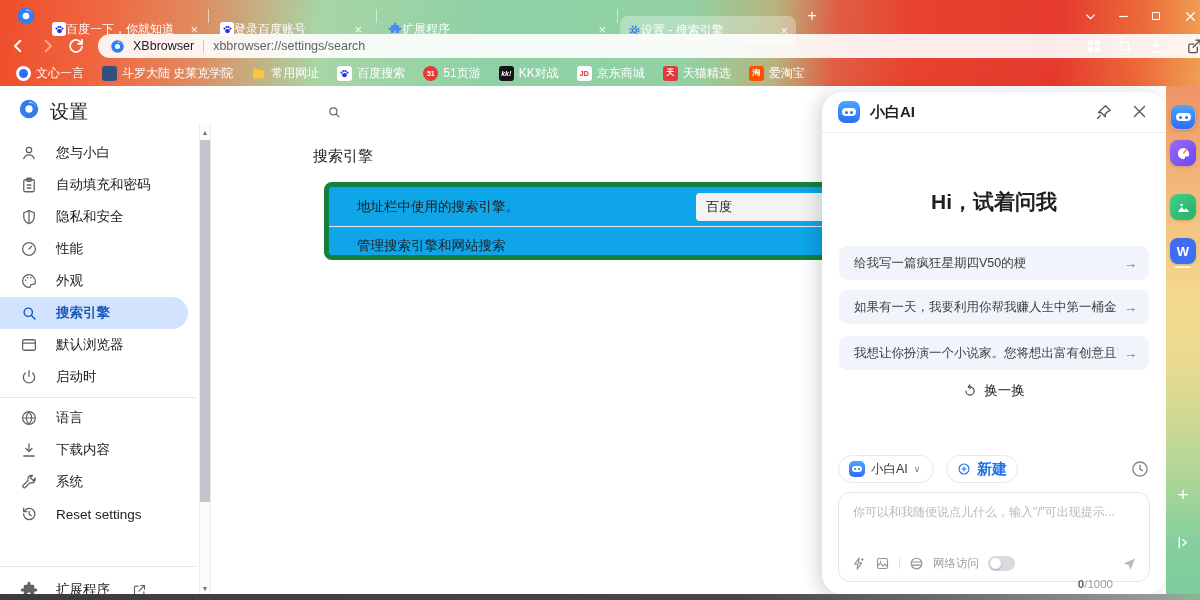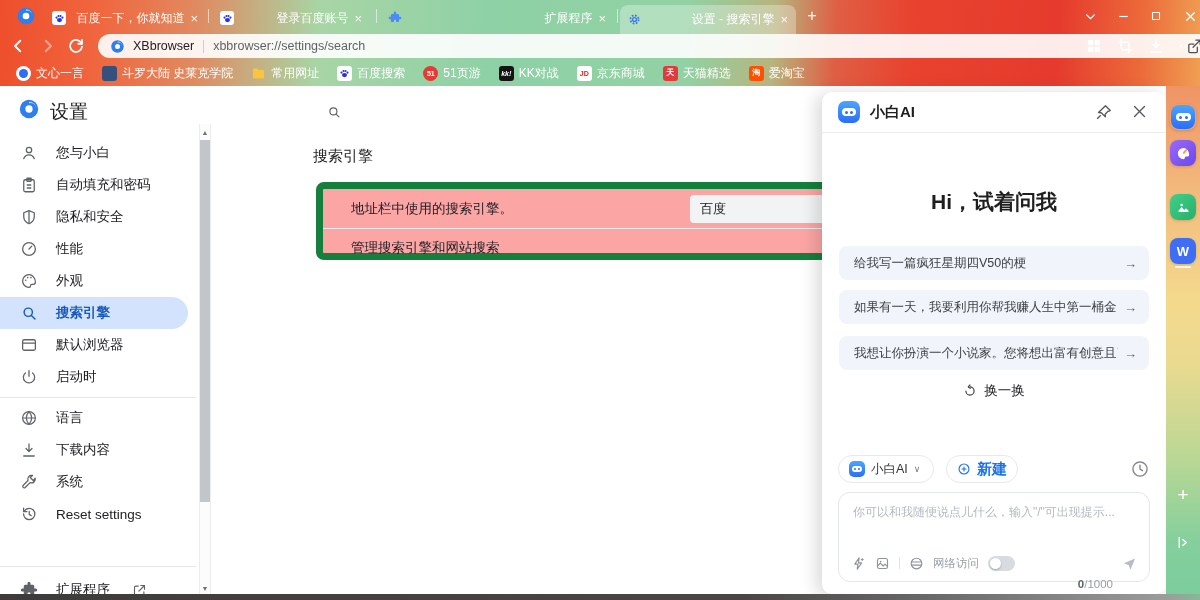--- a/index.html
+++ b/index.html
@@ -6,21 +6,21 @@
   #stage{position:relative;width:1200px;height:600px;overflow:hidden;
     font-family:"Liberation Sans","DejaVu Sans",sans-serif;-webkit-font-smoothing:antialiased;}
   #stage *{box-sizing:border-box;}
   
   .chrome-bg{position:absolute;inset:0;
     background:linear-gradient(93deg,#ee4e2c 0%,#f0663e 8%,#e08a60 16%,#a8d5a5 26%,
       #8ed1a6 40%,#92d1a3 56%,#b7b47e 63%,#df5f44 68%,#e8432f 74%,#e53a2d 86%,#ec6b3a 93%,#f1b75e 100%);}
   
   .tabbar{position:absolute;left:0;top:0;width:1200px;height:32px;}
   .app-logo{position:absolute;left:16px;top:6px;width:20px;height:20px;}
-  .tab{position:absolute;top:5px;height:26px;display:flex;align-items:center;gap:6px;padding:0 8px;color:#fff;text-align:right;}
+  .tab{position:absolute;top:16px;height:26px;display:flex;align-items:center;padding:0 8px;color:#fff;}
   .tab .ttl{font-size:12px;flex:1;white-space:nowrap;overflow:hidden;text-overflow:ellipsis;}
   .tab .tclose{font-size:13px;line-height:1;opacity:.9;cursor:default;}
   .t1{left:44px;width:162px}.t2{left:212px;width:158px}.t3{left:380px;width:234px}
   .t4{left:620px;width:176px;background:rgba(255,255,255,.3);border-radius:8px 8px 0 0;height:29px;}
   .tsep{position:absolute;top:9px;width:1px;height:14px;background:rgba(255,255,255,.55);}
   .fav{width:14px;height:14px;border-radius:3px;display:flex;align-items:center;justify-content:center;flex:none;}
   .fav-w{background:#fff;}
   .newtab{position:absolute;left:803px;top:7px;width:18px;height:18px;color:#fff;font-size:16px;
     display:flex;align-items:center;justify-content:center;}
   .wc{position:absolute;top:7px;width:18px;height:18px;color:#fff;display:flex;align-items:center;justify-content:center;font-size:13px;}
@@ -59,30 +59,30 @@
   .sthumb{position:absolute;left:200px;top:140px;width:10px;height:362px;background:#c2c5c9;}
   .sarrow{position:absolute;left:199px;width:12px;height:12px;color:#6d7075;font-size:7px;
     display:flex;align-items:center;justify-content:center;}
   
   .set-search{position:absolute;left:315px;top:98px;width:510px;height:27px;border:1px solid #cdd1d6;
     border-radius:14px;background:#fff;padding:0 10px 0 36px;font-size:13px;color:#202124;outline:none;
     font-family:inherit;}
   .set-search::placeholder{color:#80868b;}
   .zoomic{position:absolute;left:327px;top:105px;width:14px;height:14px;color:#5f6368;}
   .sec-title{position:absolute;left:313px;top:147px;font-size:15px;color:#1f1f1f;}
-  .card{position:absolute;left:316px;top:182px;width:853px;height:78px;border:7px solid #15803d;
-    border-radius:8px;background:#fca5a5;}
+  .card{position:absolute;left:324px;top:182px;width:853px;height:78px;border:5px solid #15803d;
+    border-radius:8px;background:#0ea5e9;}
   .crow1{position:absolute;left:0;top:0;width:100%;height:39px;display:flex;align-items:center;padding-left:28px;}
   .crow2{position:absolute;left:0;top:40px;width:100%;height:38px;display:flex;align-items:center;padding-left:28px;}
   .cdiv{position:absolute;left:0;top:39px;width:100%;height:1px;background:#e8eaed;}
   .clabel{font-size:13.5px;color:#202124;}
   .dropdown{position:absolute;left:367px;top:6px;width:478px;height:28px;background:#f1f3f4;border-radius:4px;
     display:flex;align-items:center;padding-left:10px;font-size:13px;color:#202124;}
   
-  .panel{position:absolute;left:822px;top:92px;width:344px;height:502px;background:#fff;border-radius:10px;
+  .panel{position:absolute;left:822px;top:92px;width:344px;height:502px;background:#fff;border-radius:20px;
     box-shadow:-5px 2px 18px rgba(0,0,0,.16);}
   .phead{position:absolute;left:0;top:0;width:100%;height:41px;border-bottom:1px solid #ededed;
     display:flex;align-items:center;padding:0 16px;}
   .ptitle{font-size:15px;font-weight:700;color:#1f1f1f;margin-left:10px;}
   .phic{width:19px;height:19px;color:#55595e;margin-left:18px;}
   .greet{position:absolute;left:0;top:96px;width:100%;text-align:center;font-size:21px;font-weight:700;color:#1f1f1f;}
   .sug{position:absolute;left:17px;width:310px;height:34px;background:#f1f5fb;border-radius:8px;
     display:flex;align-items:center;padding:0 12px 0 15px;}
   .sug .stxt{font-size:12.5px;color:#3c4043;flex:1;white-space:nowrap;overflow:hidden;}
   .sug .arr{color:#5f6368;font-size:13px;margin-left:6px;}

